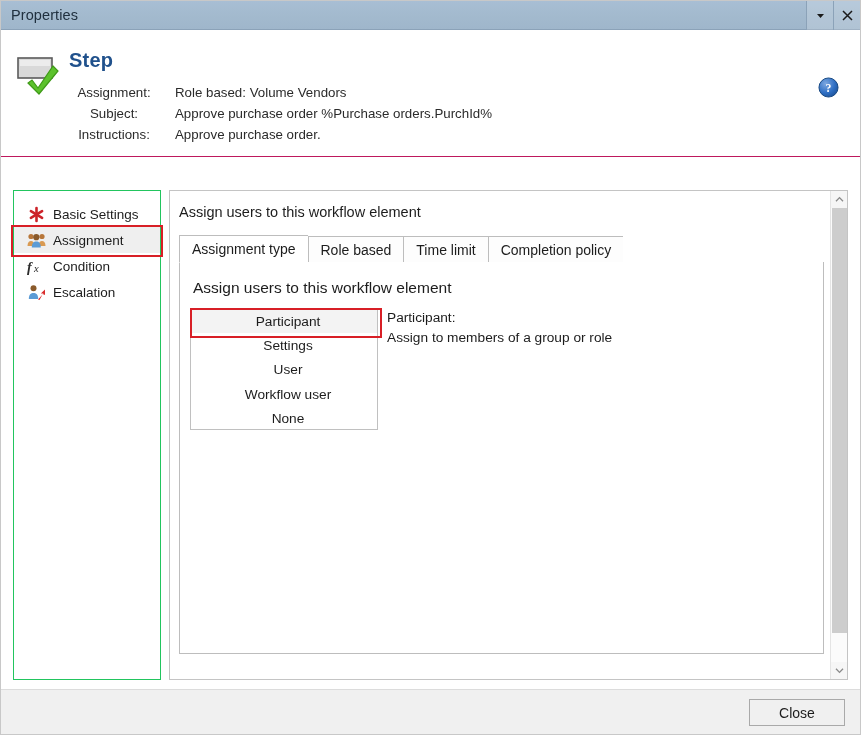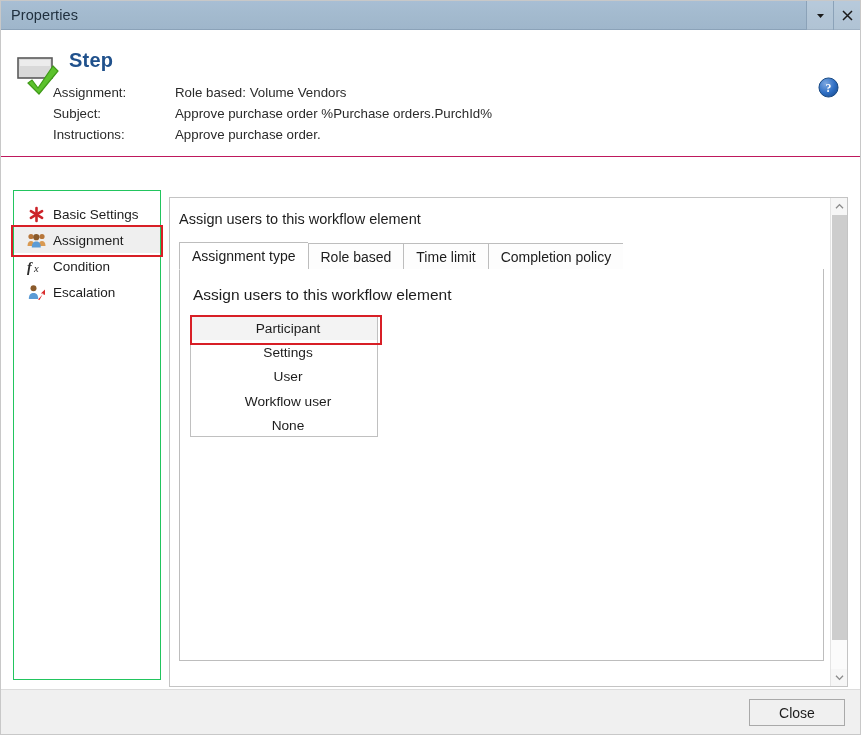--- a/index.html
+++ b/index.html
@@ -79,20 +79,21 @@
     left: 52px; top: 52px;
     font-size: 13.3px;
     color: #2b2b2b;
     line-height: 21px;
   }
   .meta-row { display: flex; }
   .meta-label {
     width: 122px;
     flex: 0 0 122px;
     color: #2b2b2b;
+    text-align: center;
   }
   .meta-value { color: #2b2b2b; white-space: nowrap; }
 
   .help-icon {
     position: absolute;
     right: 21px; top: 47px;
     width: 21px; height: 21px;
     cursor: pointer;
   }
 
@@ -152,21 +153,20 @@
   }
 
   
   .contentpanel {
     position: absolute;
     left: 168px; top: 33px;
     width: 679px; height: 490px;
     border: 1px solid #c4c4c4;
     background: #ffffff;
     overflow: hidden;
-    margin-top: 7px;
   }
   .content-heading {
     position: absolute;
     left: 9px; top: 13px;
     font-size: 14.5px;
     color: #1c1c1c;
   }
 
   
   .tabstrip {
@@ -464,20 +464,24 @@
             <span>User</span>
           </div>
           <div class="listitem">
             <span>Workflow user</span>
           </div>
           <div class="listitem">
             <span>None</span>
           </div>
         </div>
 
+        <div class="desc">
+          <div>Participant:</div>
+          <div>Assign to members of a group or role</div>
+        </div>
 
       </div>
 
       <div class="scrollbar">
         <div class="sb-arrow up">
           <svg width="9" height="7" viewBox="0 0 9 7">
             <path d="M1,5.3 L4.5,1.6 L8,5.3" stroke="#8a8a8a" stroke-width="1.3" fill="none"></path>
           </svg>
         </div>
         <div class="sb-track">

